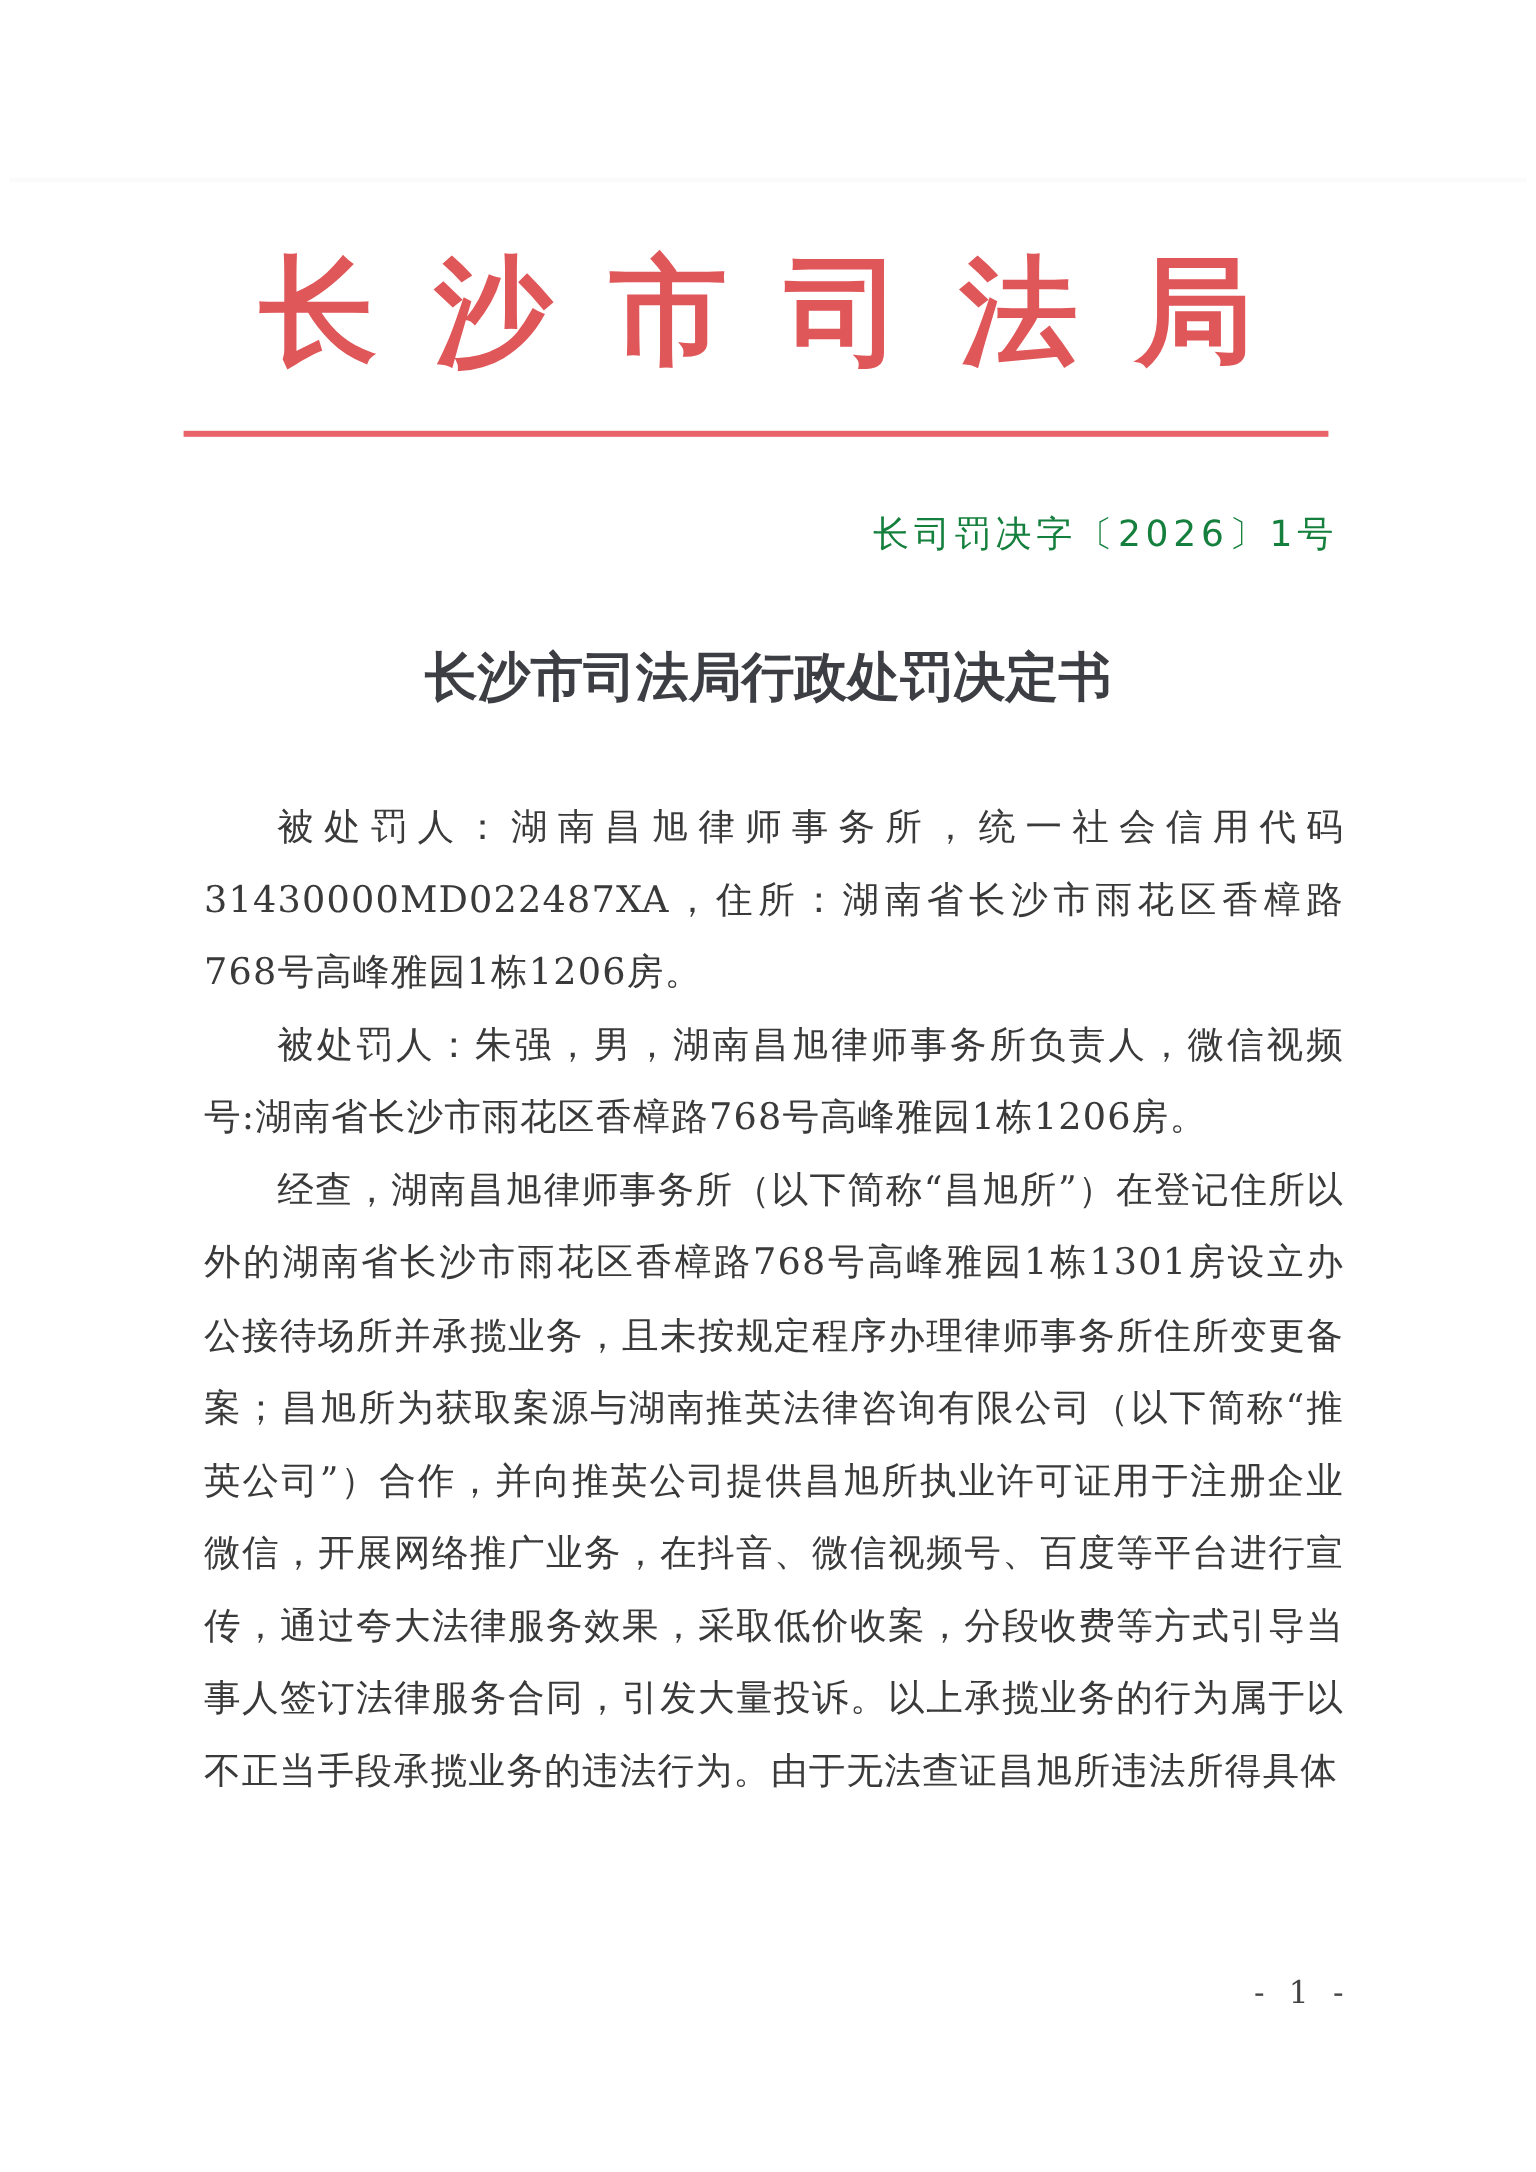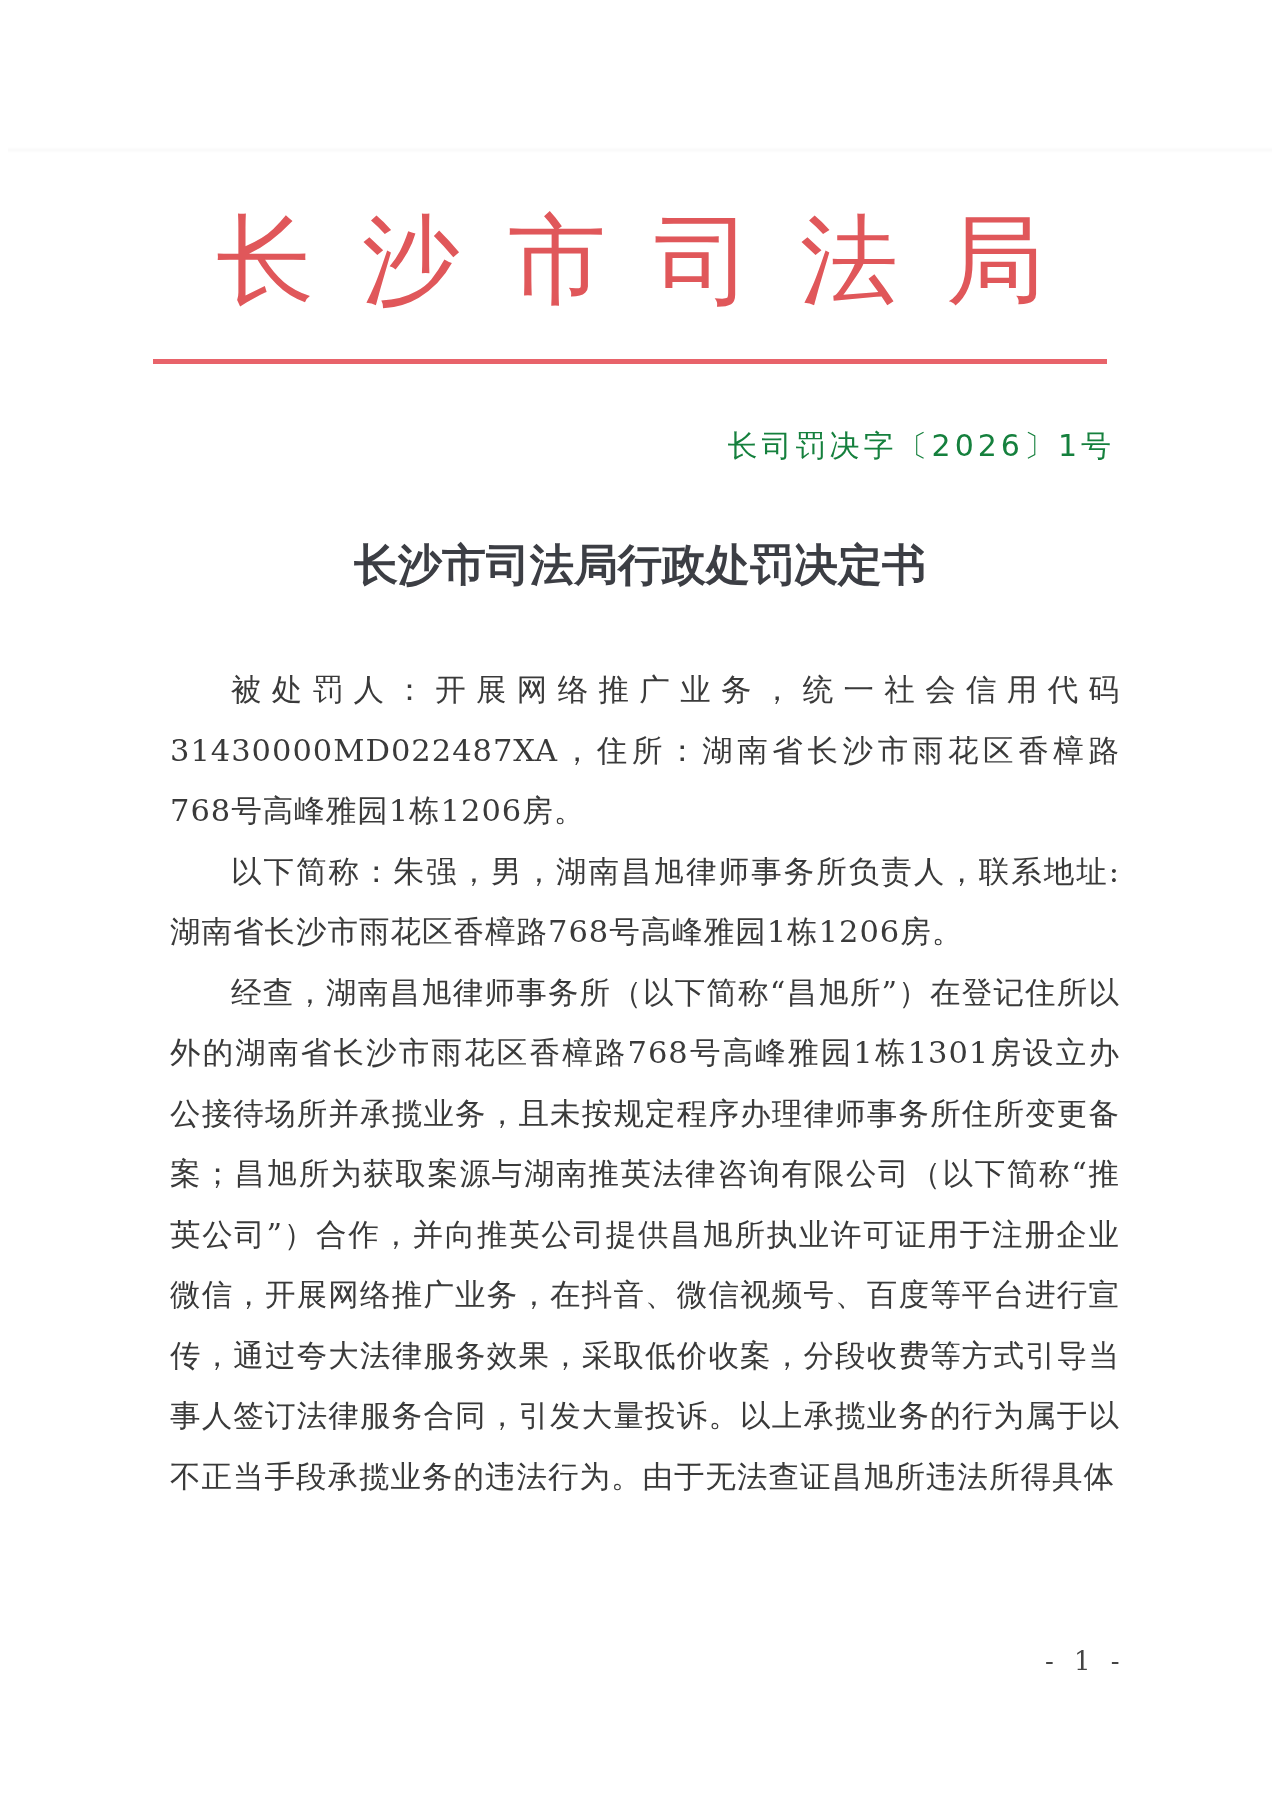--- a/index.html
+++ b/index.html
@@ -23,21 +23,21 @@
       height: 6px;
       background: linear-gradient(to bottom, rgba(0,0,0,0), rgba(0,0,0,0.025), rgba(0,0,0,0));
     }
     .masthead {
       position: absolute;
       left: 153px;
       top: 200px;
       width: 954px;
       text-align: center;
       font-family: "DejaVu Serif", "Liberation Serif", serif;
-      font-weight: normal;
+      font-weight: bold;
       font-size: 98px;
       line-height: 120px;
       letter-spacing: 48px;
       padding-left: 48px;
       box-sizing: border-box;
       color: #e0575a;
     }
     .red-rule {
       position: absolute;
       left: 153px;
@@ -103,18 +103,18 @@
 
 <div class="masthead">长沙市司法局</div>
 
 <div class="red-rule"></div>
 
 <div class="doc-number">长司罚决字〔2026〕1号</div>
 
 <h1 class="doc-title" style="margin:0;">长沙市司法局行政处罚决定书</h1>
 
 <div class="body">
-  <p>被处罚人：开展网络推广业务，统一社会信用代码31430000MD022487XA，住所：湖南省长沙市雨花区香樟路768号高峰雅园1栋1206房。</p>
-  <p>以下简称：朱强，男，湖南昌旭律师事务所负责人，联系地址:湖南省长沙市雨花区香樟路768号高峰雅园1栋1206房。</p>
+  <p>被处罚人：湖南昌旭律师事务所，统一社会信用代码31430000MD022487XA，住所：湖南省长沙市雨花区香樟路768号高峰雅园1栋1206房。</p>
+  <p>被处罚人：朱强，男，湖南昌旭律师事务所负责人，微信视频号:湖南省长沙市雨花区香樟路768号高峰雅园1栋1206房。</p>
   <p>经查，湖南昌旭律师事务所（以下简称“昌旭所”）在登记住所以外的湖南省长沙市雨花区香樟路768号高峰雅园1栋1301房设立办公接待场所并承揽业务，且未按规定程序办理律师事务所住所变更备案；昌旭所为获取案源与湖南推英法律咨询有限公司（以下简称“推英公司”）合作，并向推英公司提供昌旭所执业许可证用于注册企业微信，开展网络推广业务，在抖音、微信视频号、百度等平台进行宣传，通过夸大法律服务效果，采取低价收案，分段收费等方式引导当事人签订法律服务合同，引发大量投诉。以上承揽业务的行为属于以不正当手段承揽业务的违法行为。由于无法查证昌旭所违法所得具体</p>
 </div>
 
 <div class="page-number">- 1 -</div>
 
 </body></html>

